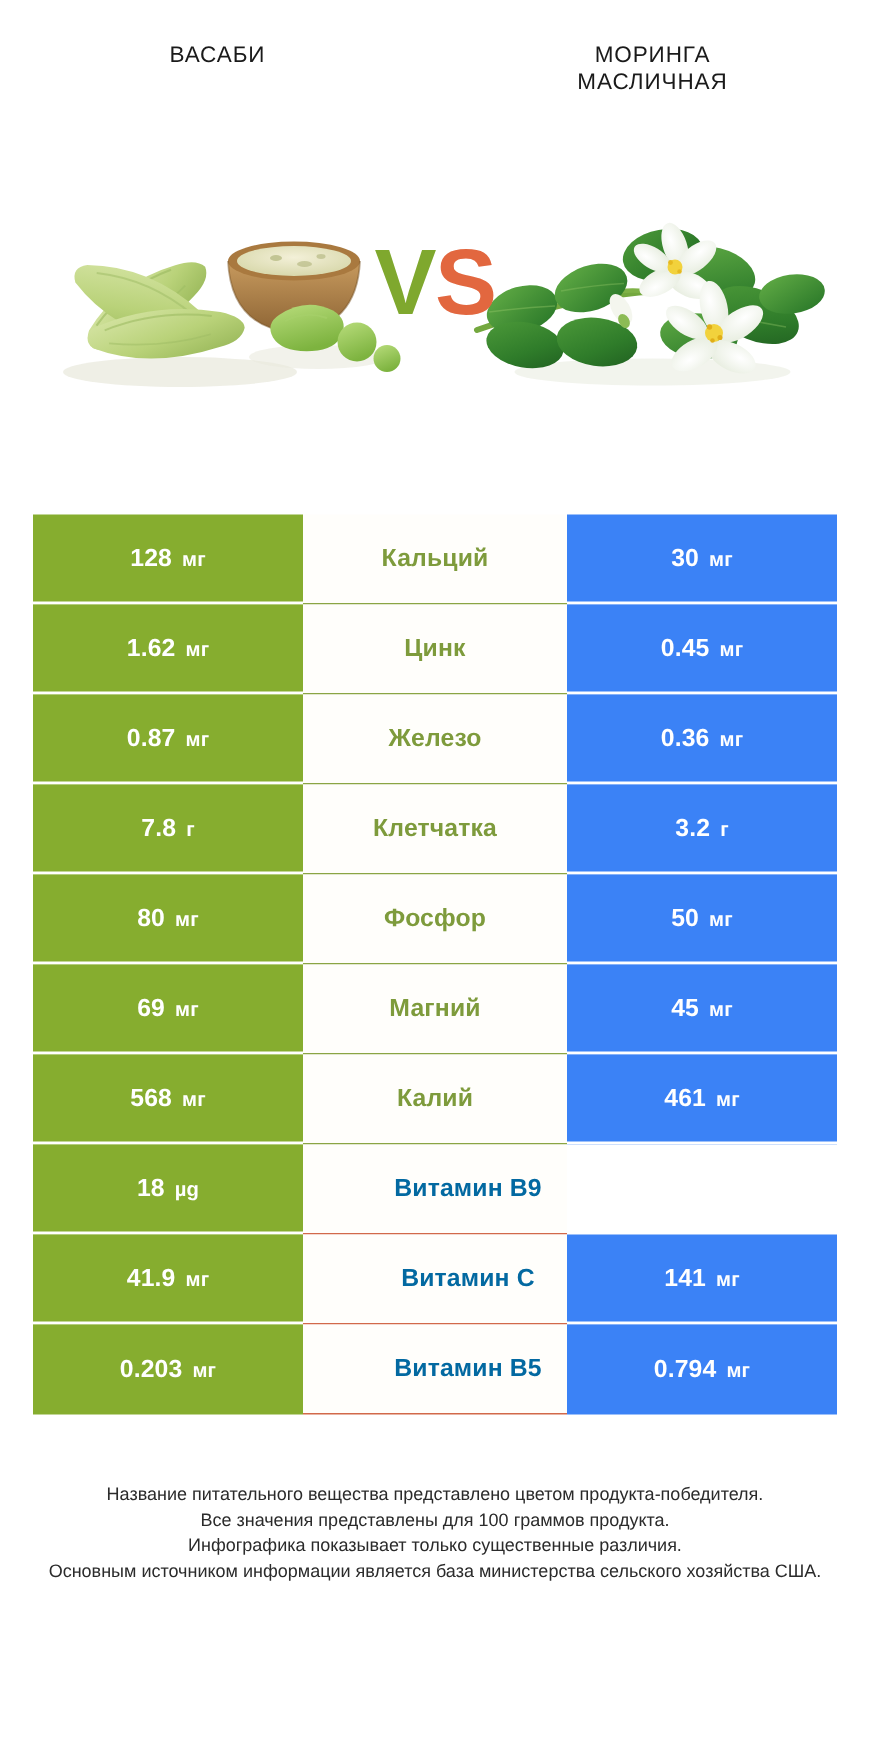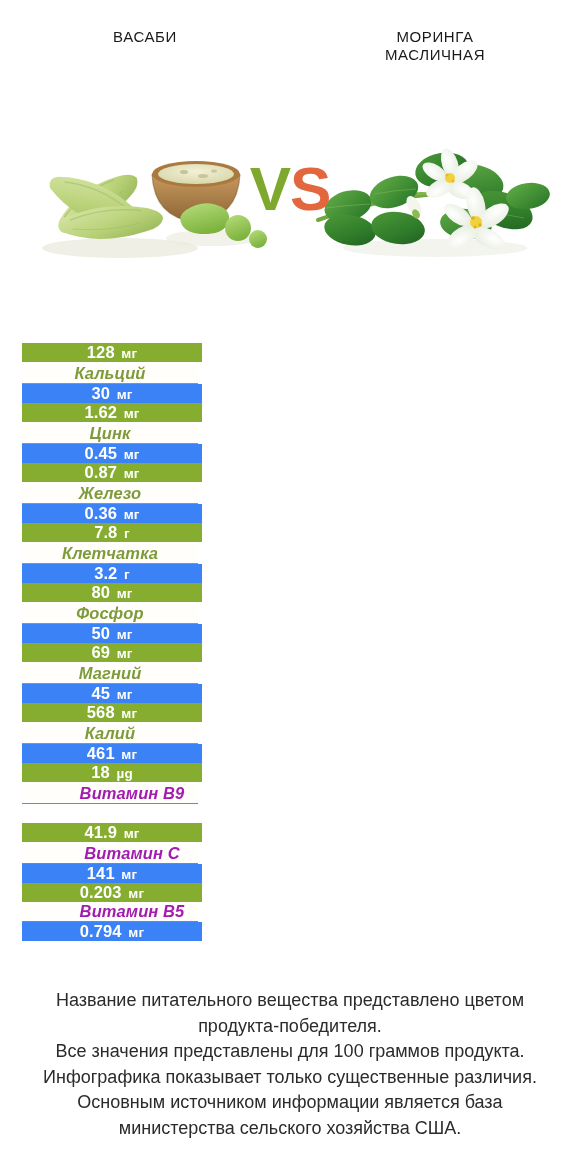--- a/index.html
+++ b/index.html
@@ -83,21 +83,20 @@
   .table {
     position: absolute;
     left: 22px;
     top: 343px;
     width: 536px;
   }
   .row {
     display: flex;
     height: 60px;
     align-items: stretch;
-    flex-direction: column;
   }
   .cell {
     display: flex;
     align-items: center;
     justify-content: center;
     box-sizing: border-box;
     text-align: center;
   }
   .cell-left {
     width: 180px;
@@ -135,39 +134,38 @@
     font-size: 13.5px;
     font-weight: 700;
     margin-left: 2px;
   }
   .nutrient {
     font-size: 16.5px;
     font-weight: 700;
     letter-spacing: 0.1px;
     color: #7E9B3C;
     white-space: nowrap;
-    font-style: italic;
   }
   .row.mid-orange .nutrient {
-    color: #a21caf;
+    color: #0369a1;
     margin-left: 44px;
   }
 
   
   .footer {
     position: absolute;
     left: 0;
     right: 0;
     top: 988px;
     padding: 0 26px;
     box-sizing: border-box;
     text-align: center;
   }
   .footer-line {
-    font-size: 18px;
+    font-size: 12px;
     line-height: 1.42;
     color: #2b2b2b;
     margin: 0;
     white-space: pre-line;
   }
 </style>
 </head>
 <body>
 
 <div class="header">

